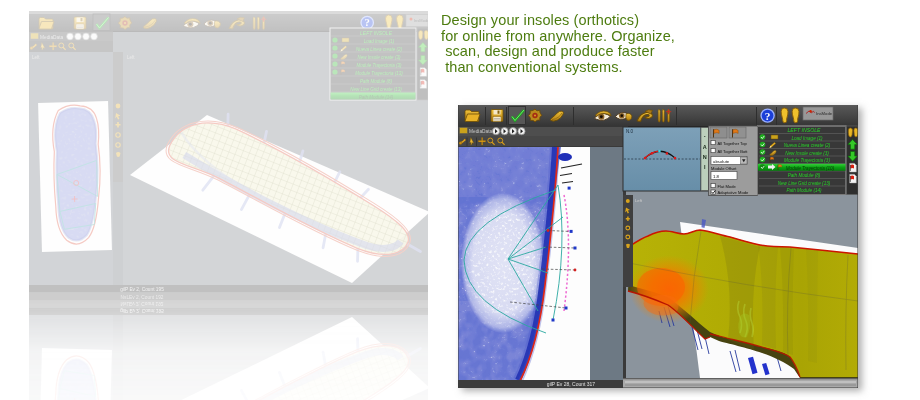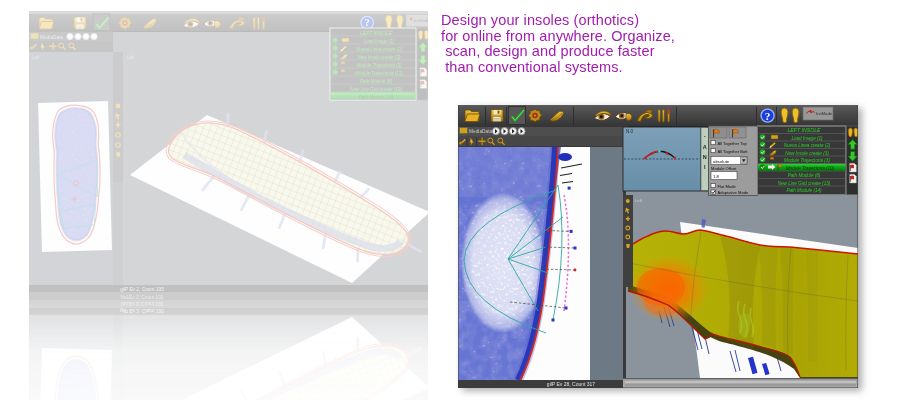--- a/index.html
+++ b/index.html
@@ -1,17 +1,17 @@
 <!DOCTYPE html>
 <html><head><meta charset="utf-8">
 <style>
 html,body{margin:0;padding:0;background:#fff;}
 #page{position:relative;width:920px;height:400px;overflow:hidden;background:#fff;
   font-family:"Liberation Sans",sans-serif;}
-#text{position:absolute;left:441px;top:13px;font-size:14.5px;line-height:15.5px;color:#a21caf;
+#text{position:absolute;left:441px;top:13px;font-size:14.5px;line-height:15.5px;color:#4d7c0f;
   letter-spacing:0.1px; white-space:pre;}
 #leftshot{position:absolute;left:29px;top:11px;width:399px;height:289px;opacity:0.30;}
 #leftrefl{position:absolute;left:29px;top:300px;width:399px;height:289px;opacity:0.44;
   -webkit-mask-image:linear-gradient(to bottom,rgba(0,0,0,0.6),rgba(0,0,0,0.18) 18%,rgba(0,0,0,0) 55%);
   mask-image:linear-gradient(to bottom,rgba(0,0,0,0.6),rgba(0,0,0,0.18) 18%,rgba(0,0,0,0) 55%);}
 #leftrefl svg{transform:scaleY(-1);}
 #rightshot{position:absolute;left:458px;top:105px;width:400px;height:283px;
   box-shadow:4px 3px 7px rgba(110,110,110,0.55);}
 </style></head>
 <body>

